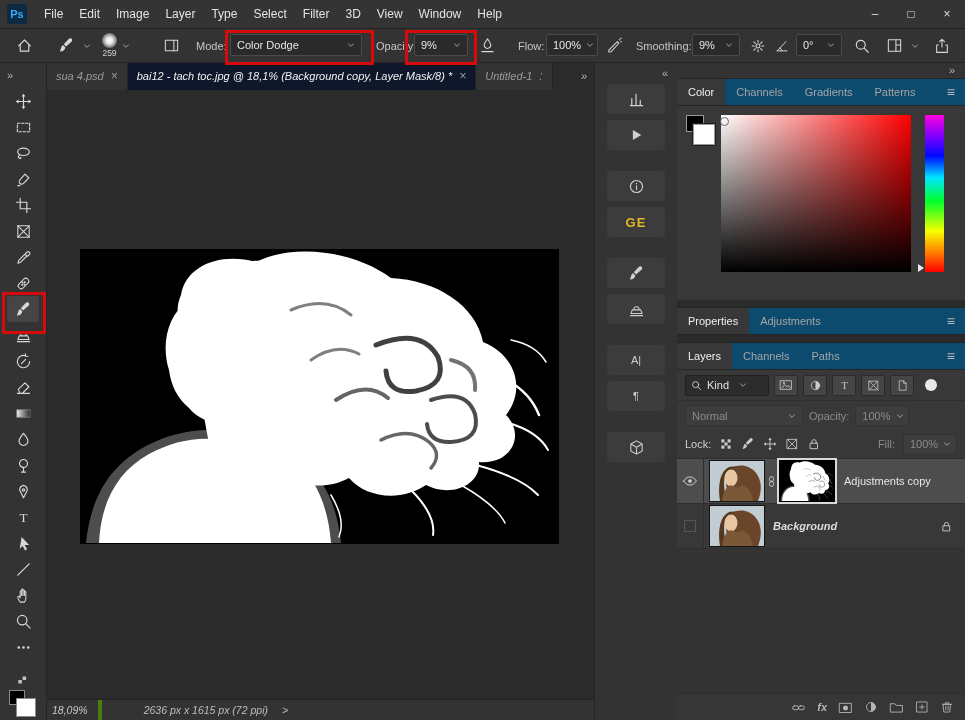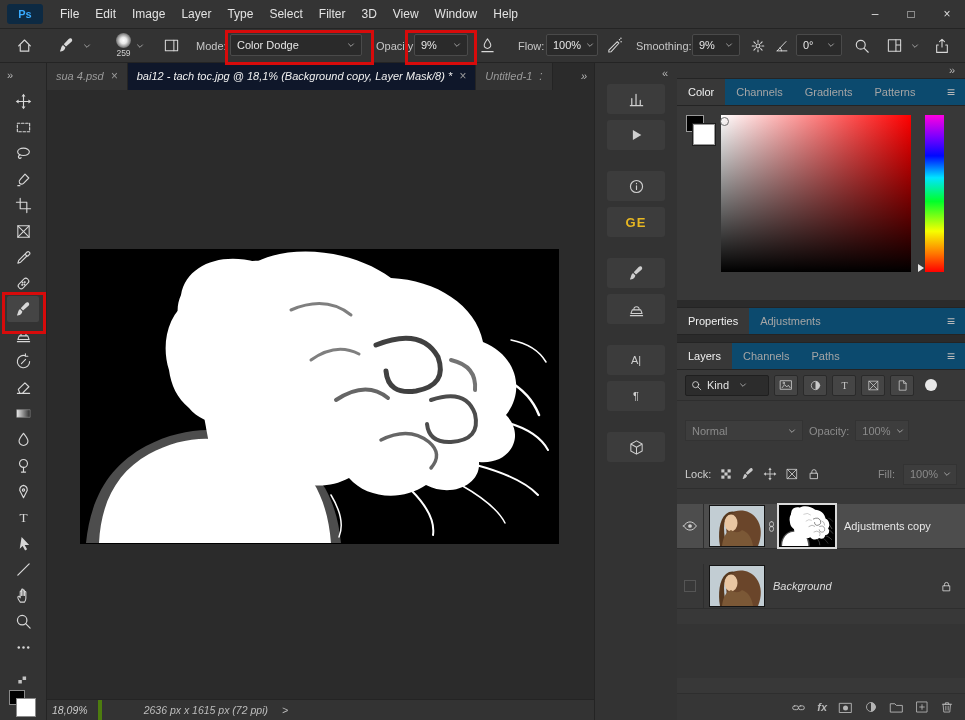--- a/index.html
+++ b/index.html
@@ -4,21 +4,21 @@
 <style>
   html,body{margin:0;padding:0;}
   body{width:965px;height:720px;overflow:hidden;background:#2b2b2b;
        font-family:"Liberation Sans","DejaVu Sans",sans-serif;font-size:11px;color:#d6d6d6;position:relative;}
   .ic{display:block;}
   svg{stroke-linecap:round;stroke-linejoin:round;}
 
   
   .titlebar{position:absolute;left:0;top:0;right:0;height:28px;background:#343434;
             border-bottom:1px solid #242424;display:flex;align-items:center;z-index:3;}
-  .ps-logo{width:36px;height:20px;margin-left:7px;background:#0d2a43;color:#39abff;border-radius:3px;
+  .ps-logo{width:20px;height:20px;margin-left:7px;background:#0d2a43;color:#39abff;border-radius:3px;
            font-weight:bold;font-size:11px;display:flex;align-items:center;justify-content:center;}
   .menus{display:flex;margin-left:9px;}
   .menu-item{padding:0 8px;line-height:27px;font-size:12px;color:#e3e3e3;}
   .win-controls{margin-left:auto;display:flex;}
   .win-btn{width:36px;text-align:center;line-height:27px;font-size:12px;color:#ddd;}
 
   
   .optionsbar{position:absolute;top:29px;left:0;right:0;height:33px;background:#333;
               border-bottom:1px solid #242424;z-index:3;}
   .ob{position:absolute;top:0;height:33px;display:flex;align-items:center;color:#d8d8d8;}
@@ -90,21 +90,21 @@
   .sat-square{position:absolute;left:44px;top:9px;width:190px;height:157px;
               background:linear-gradient(to bottom,rgba(0,0,0,0),#000),linear-gradient(to right,#fff,#f00);}
   .sat-marker{position:absolute;left:-1px;top:2px;width:9px;height:9px;border:1.5px solid #6f6f6f;
               border-radius:50%;box-sizing:border-box;}
   .hue-bar{position:absolute;left:248px;top:9px;width:19px;height:157px;
            background:linear-gradient(to bottom,#ff00e0 0%,#7a00ff 14%,#0008ff 26%,#00e5ff 40%,
                       #00ff2a 55%,#f6ff00 74%,#ff7a00 88%,#ff0000 100%);}
   .hue-marker{position:absolute;left:-7px;bottom:0;width:0;height:0;border-top:4px solid transparent;
               border-bottom:4px solid transparent;border-left:6px solid #e8e8e8;}
   .section-gap{height:7px;background:#2b2b2b;flex:none;}
-  .layers-body{flex:1;display:flex;flex-direction:column;background:#383838;min-height:0;gap:15px;}
+  .layers-body{flex:1;display:flex;flex-direction:column;background:#383838;min-height:0;}
   .filter-row{height:30px;display:flex;align-items:center;padding:0 8px;gap:5px;
               border-bottom:1px solid #2e2e2e;flex:none;}
   .kind-box{width:84px;height:21px;background:#2c2c2c;border:1px solid #1f1f1f;border-radius:2px;
             display:flex;align-items:center;gap:5px;padding:0 5px;box-sizing:border-box;color:#e2e2e2;}
   .f-btn{width:24px;height:21px;background:#454545;border:1px solid #2a2a2a;border-radius:2px;
          display:flex;align-items:center;justify-content:center;color:#c9c9c9;box-sizing:border-box;}
   .f-ball{width:12px;height:12px;border-radius:50%;background:#e8e8e8;margin-left:6px;}
   .blend-row{height:29px;display:flex;align-items:center;padding:0 8px;gap:6px;flex:none;}
   .dim{color:#8b8b8b;}
   .dis-box{height:21px;background:#3d3d3d;border:1px solid #333;color:#8b8b8b;display:flex;
@@ -116,21 +116,21 @@
   .layer-row.selected{background:#4d4d4d;}
   .eye-cell{width:26px;height:100%;display:flex;align-items:center;justify-content:center;
             border-right:1px solid #2e2e2e;color:#d2d2d2;flex:none;}
   .empty-eye{width:10px;height:10px;border:1px solid #555;}
   .thumb{width:54px;height:40px;margin-left:6px;outline:1px solid #141414;flex:none;}
   .thumb svg{width:54px;height:40px;display:block;}
   .chain-cell{width:15px;display:flex;justify-content:center;color:#d2d2d2;flex:none;}
   .mask-thumb{width:54px;height:40px;border:1px solid #000;box-shadow:0 0 0 2px #d9d9d9;flex:none;}
   .mask-thumb svg{width:54px;height:40px;display:block;}
   .layer-name{margin-left:9px;color:#e6e6e6;}
-  .layer-name.italic{font-style:italic;color:#dcdcdc;}
+  .layer-name.italic{font-style:italic;color:#dcdcdc;font-weight:bold;}
   .row-lock{margin-left:auto;margin-right:12px;color:#cfcfcf;}
   .layers-spacer{flex:1;background:#343434;}
   .layers-footer{height:26px;border-top:1px solid #2e2e2e;background:#363636;display:flex;
                  align-items:center;justify-content:flex-end;gap:11px;padding:0 11px;color:#b5b5b5;flex:none;}
   .fx-text{font-style:italic;font-weight:bold;font-size:11px;color:#b5b5b5;}
 </style>
 </head>
 <body>
 
 <svg style="position:absolute;width:0;height:0" aria-hidden="true">
@@ -392,21 +392,21 @@
       </svg>
   </div>
   <div class="ob" style="left:58px;gap:3px">
     <svg class="ic" width="17" height="17" viewBox="0 0 18 18">
         <use href="#sym-brush"></use>
       </svg>
     <svg class="caret" viewBox="0 0 18 18">
         <use href="#sym-caret"></use>
       </svg>
   </div>
-  <div class="ob" style="left:116px">
+  <div class="ob" style="left:102px">
     <div style="display:flex;flex-direction:column;align-items:center;gap:1px">
       <div class="brush-dot"></div>
       <div class="brush-num">259</div>
     </div>
     <svg class="caret" viewBox="0 0 18 18">
         <use href="#sym-caret"></use>
       </svg>
   </div>
   <div class="ob" style="left:163px">
     <svg class="ic" width="17" height="17" viewBox="0 0 18 18">

